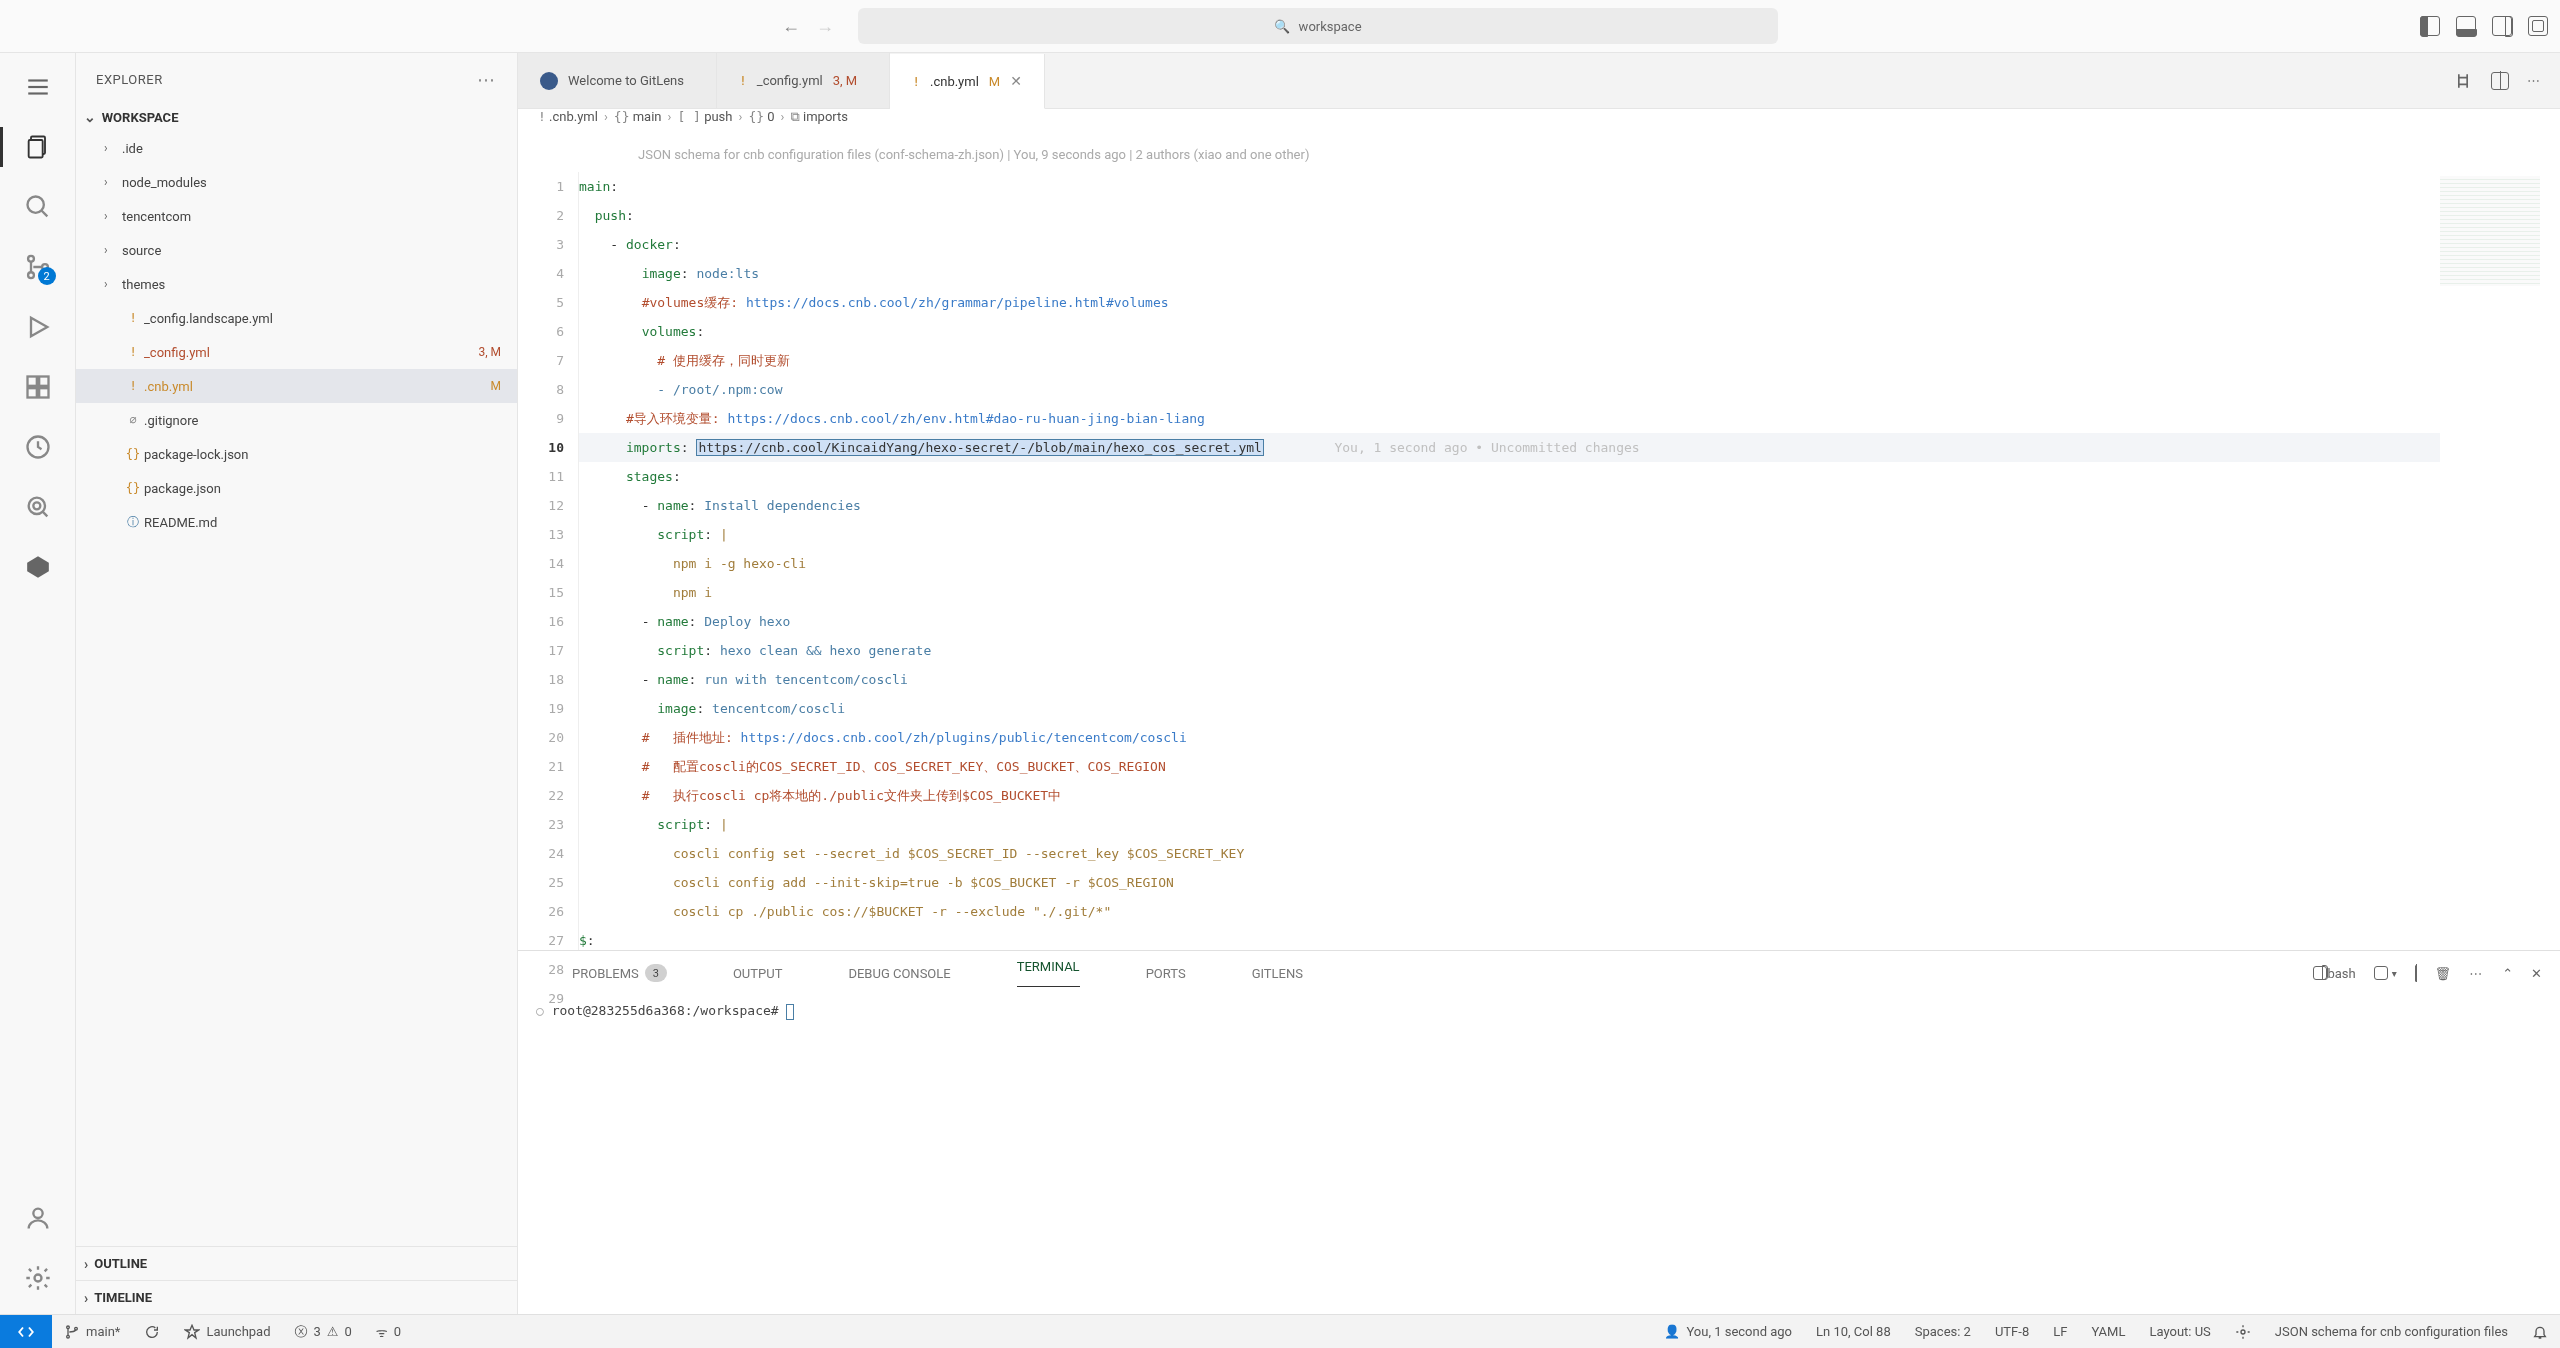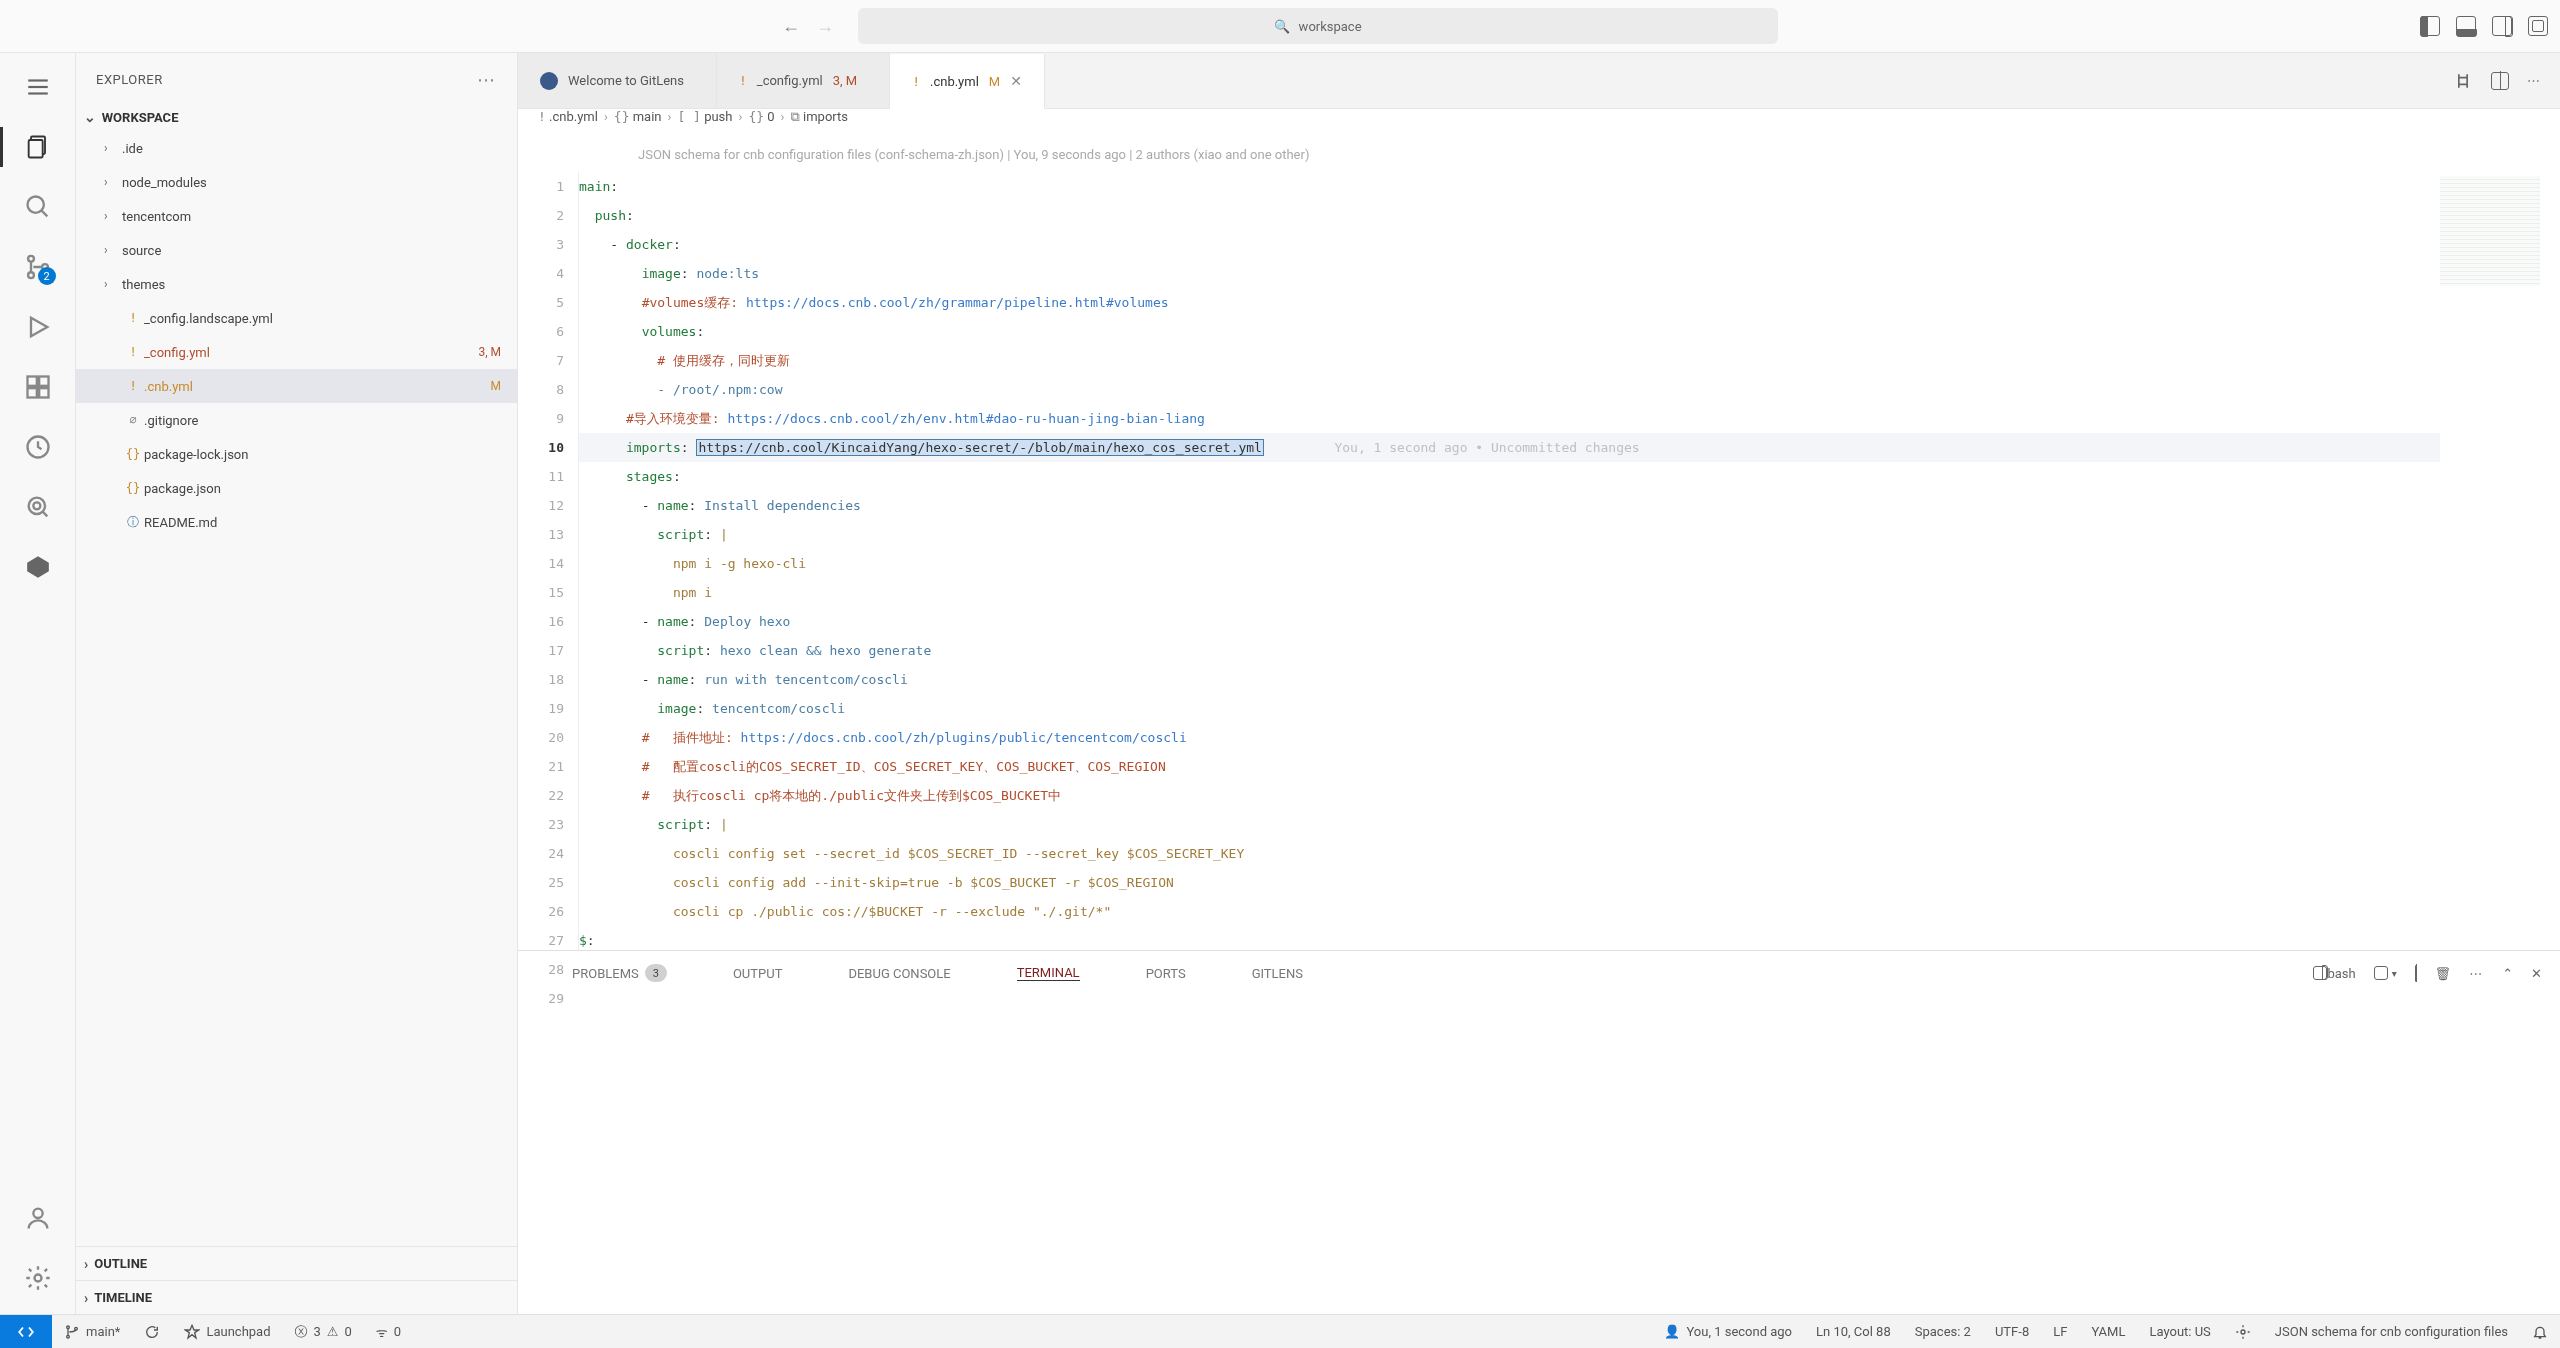--- a/index.html
+++ b/index.html
@@ -210,21 +210,21 @@
 .panel-tabs {
   height: 44px;
   display: flex;
   align-items: center;
   padding: 0 18px;
   gap: 30px;
   color: #777;
   font-size: 13px;
 }
 .panel-tab { cursor: pointer; display: flex; align-items: center; gap: 6px; margin-left: 36px; }
-.panel-tab.active { color: #7f1d1d; border-bottom: 1px solid #333; padding-bottom: 0; }
+.panel-tab.active { color: #14532d; border-bottom: 1px solid #333; padding-bottom: 12px; }
 .panel-tab .badge {
   background: #d0d0d0; color: #444; border-radius: 10px;
   padding: 0 8px; font-size: 11px; height: 18px; display: inline-flex; align-items: center;
 }
 .panel-actions { margin-left: auto; display: flex; align-items: center; gap: 18px; color: #666; }
 .terminal {
   flex: 1;
   font-family: Menlo, Consolas, monospace;
   font-size: 13px;
   padding: 8px 18px;
@@ -546,20 +546,23 @@
               <span class="layout-icon" style="width:14px;height:14px"></span>
               <span style="font-size:10px">▾</span>
             </span>
             <span><span class="layout-icon" style="width:14px;height:14px"><div style="position:absolute;left:50%;top:-1.5px;bottom:-1.5px;border-left:1.5px solid #666"></div></span></span>
             <span>🗑</span>
             <span style="letter-spacing:2px">⋯</span>
             <span>⌃</span>
             <span>✕</span>
           </div>
         </div>
+        <div class="terminal">
+          <span style="color:#aaa">○ </span><span>root@283255d6a368:/workspace# </span><span class="cursor"></span>
+        </div>
       </div>
     </div>
   </div>
 
   <div class="statusbar">
     <div class="remote">
       <svg width="18" height="18" viewBox="0 0 24 24" fill="none" stroke="#fff" stroke-width="2.5">
           <path d="M8 6l-5 6 5 6M16 6l5 6-5 6"></path>
         </svg>
     </div>

